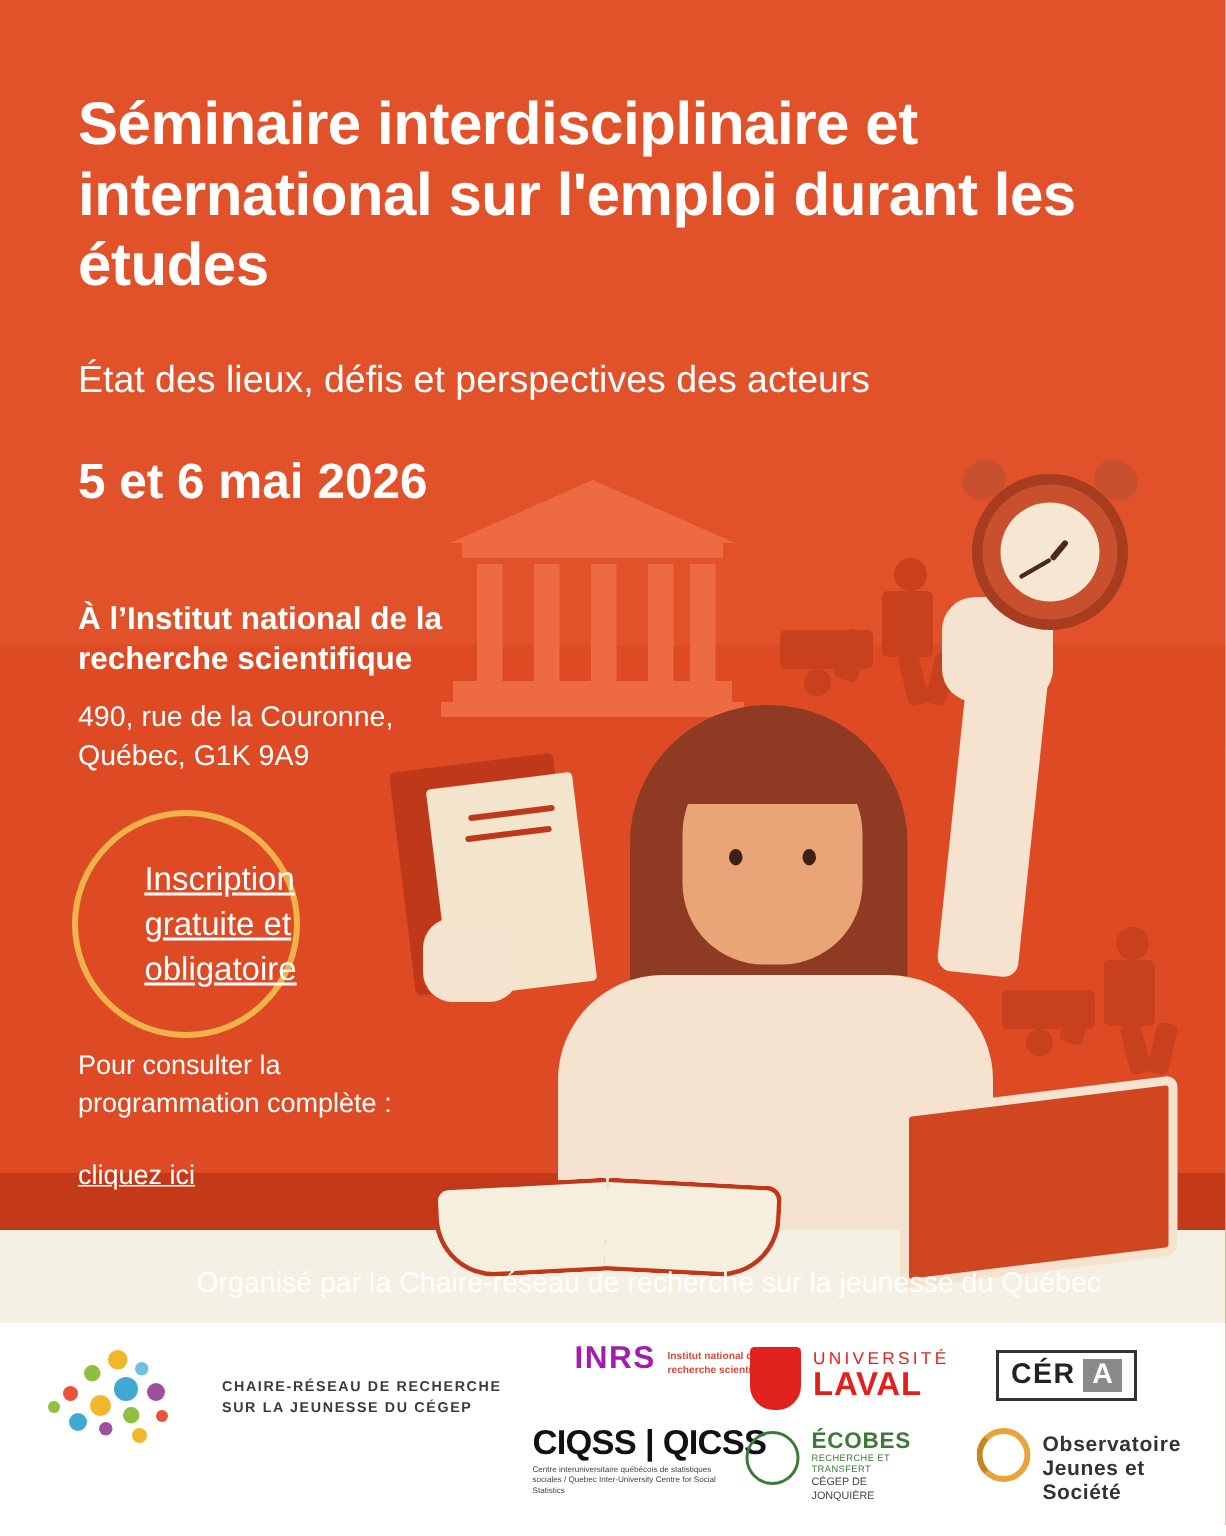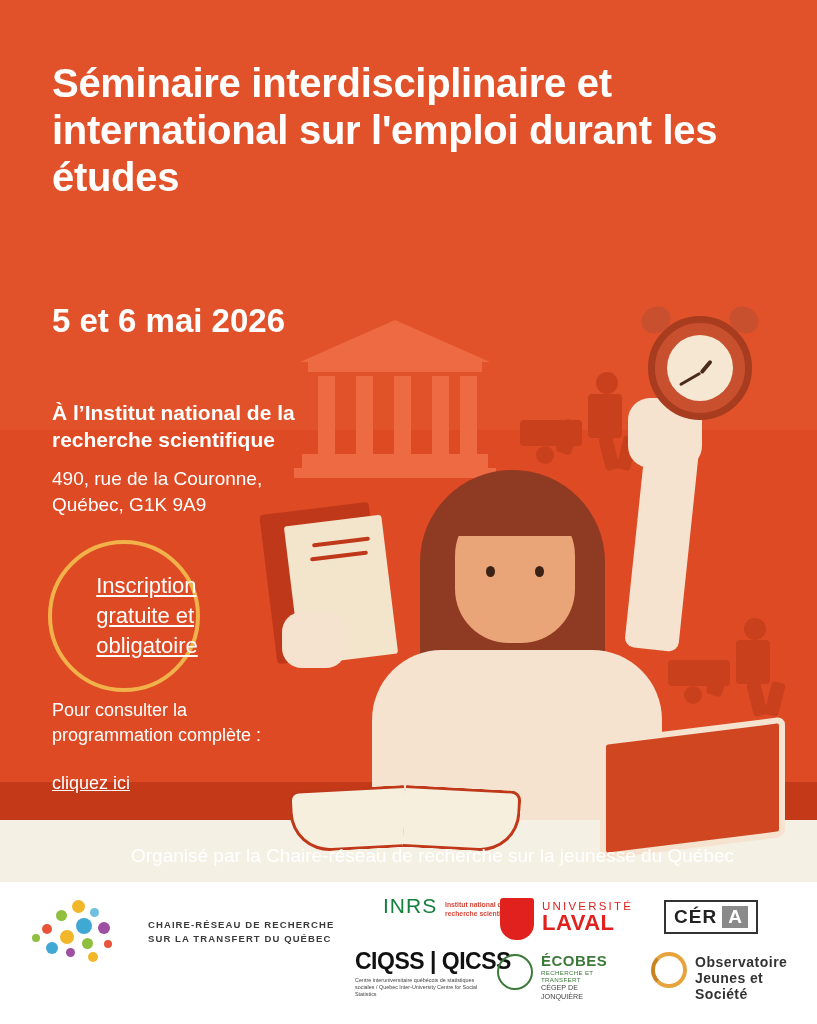--- a/index.html
+++ b/index.html
@@ -194,21 +194,21 @@
   }
   .logo-chaire { position: absolute; left: 26px; top: 16px; width: 320px; height: 62px; }
   .conf-dots { position: absolute; left: 0; top: 0; width: 110px; height: 62px; }
   .dot { position: absolute; border-radius: 50%; }
   .chaire-txt {
     position: absolute; left: 122px; top: 20px; width: 210px;
     color: #3A3A3A; font-size: 9.5px; letter-spacing: 1.1px; line-height: 1.5; font-weight: bold;
   }
 
   .logo-inrs { position: absolute; left: 383px; top: 14px; }
-  .inrs-mark { color: #15803d; font-size: 21px; font-weight: normal; line-height: 0.95; letter-spacing: 1px; }
+  .inrs-mark { color: #a21caf; font-size: 21px; font-weight: bold; line-height: 0.95; letter-spacing: 1px; }
   .inrs-sub { position: absolute; left: 62px; top: 4px; width: 74px; color: #D4493A; font-size: 6.8px; line-height: 1.35; font-weight: bold; }
 
   .logo-qicss { position: absolute; left: 355px; top: 66px; }
   .qicss-mark { color: #111; font-size: 23px; font-weight: bold; letter-spacing: -0.5px; }
   .qicss-sub { color: #444; font-size: 5.4px; line-height: 1.3; width: 125px; margin-top: 2px; }
 
   .logo-laval { position: absolute; left: 500px; top: 14px; }
   .laval-shield {
     position: absolute; left: 0; top: 2px; width: 34px; height: 42px;
     background: #E0211E; border-radius: 3px 3px 16px 16px;
@@ -310,20 +310,21 @@
     <div>
       <div class="openbook-l"></div>
       <div class="openbook-r"></div>
     </div>
 
     <div class="laptop-screen"></div>
   </div>
 
   <div class="content">
     <div class="title">Séminaire interdisciplinaire et international sur l'emploi durant les études</div>
+    <div class="subtitle">État des lieux, défis et perspectives des acteurs</div>
     <div class="dates">5 et 6 mai 2026</div>
     <div class="venue">À l’Institut national de la recherche scientifique</div>
     <div class="address" style="white-space:pre-line">490, rue de la Couronne,
 Québec, G1K 9A9</div>
 
     <div class="badge">
       <div class="badge-text">Inscription gratuite et obligatoire</div>
     </div>
 
     <div class="prog-label">Pour consulter la programmation complète :</div>
@@ -344,21 +345,21 @@
         <div class="dot" style="left:16px; top:26px; width:10px; height:10px; background:#E8533A;"></div>
         <div class="dot" style="left:34px; top:32px; width:14px; height:14px; background:#F2B62A;"></div>
         <div class="dot" style="left:56px; top:40px; width:11px; height:11px; background:#8FBF3E;"></div>
         <div class="dot" style="left:78px; top:42px; width:8px;  height:8px;  background:#E8533A;"></div>
         <div class="dot" style="left:20px; top:44px; width:12px; height:12px; background:#3FA9D4;"></div>
         <div class="dot" style="left:40px; top:50px; width:9px;  height:9px;  background:#9E4FA0;"></div>
         <div class="dot" style="left:62px; top:54px; width:10px; height:10px; background:#F2B62A;"></div>
         <div class="dot" style="left:6px;  top:36px; width:8px;  height:8px;  background:#8FBF3E;"></div>
       </div>
       <div class="chaire-txt">CHAIRE-RÉSEAU DE RECHERCHE</div>
-      <div class="chaire-txt" style="top:34px">SUR LA TRANSFERT DU QUÉBEC</div>
+      <div class="chaire-txt" style="top:34px">SUR LA JEUNESSE DU CÉGEP</div>
     </div>
 
     <div class="logo-inrs">
       <div class="inrs-mark">INRS</div>
       <div class="inrs-sub">Institut national de la recherche scientifique</div>
     </div>
 
     <div class="logo-qicss">
       <div class="qicss-mark">CIQSS | QICSS</div>
       <div class="qicss-sub">Centre interuniversitaire québécois de statistiques sociales / Quebec Inter-University Centre for Social Statistics</div>

